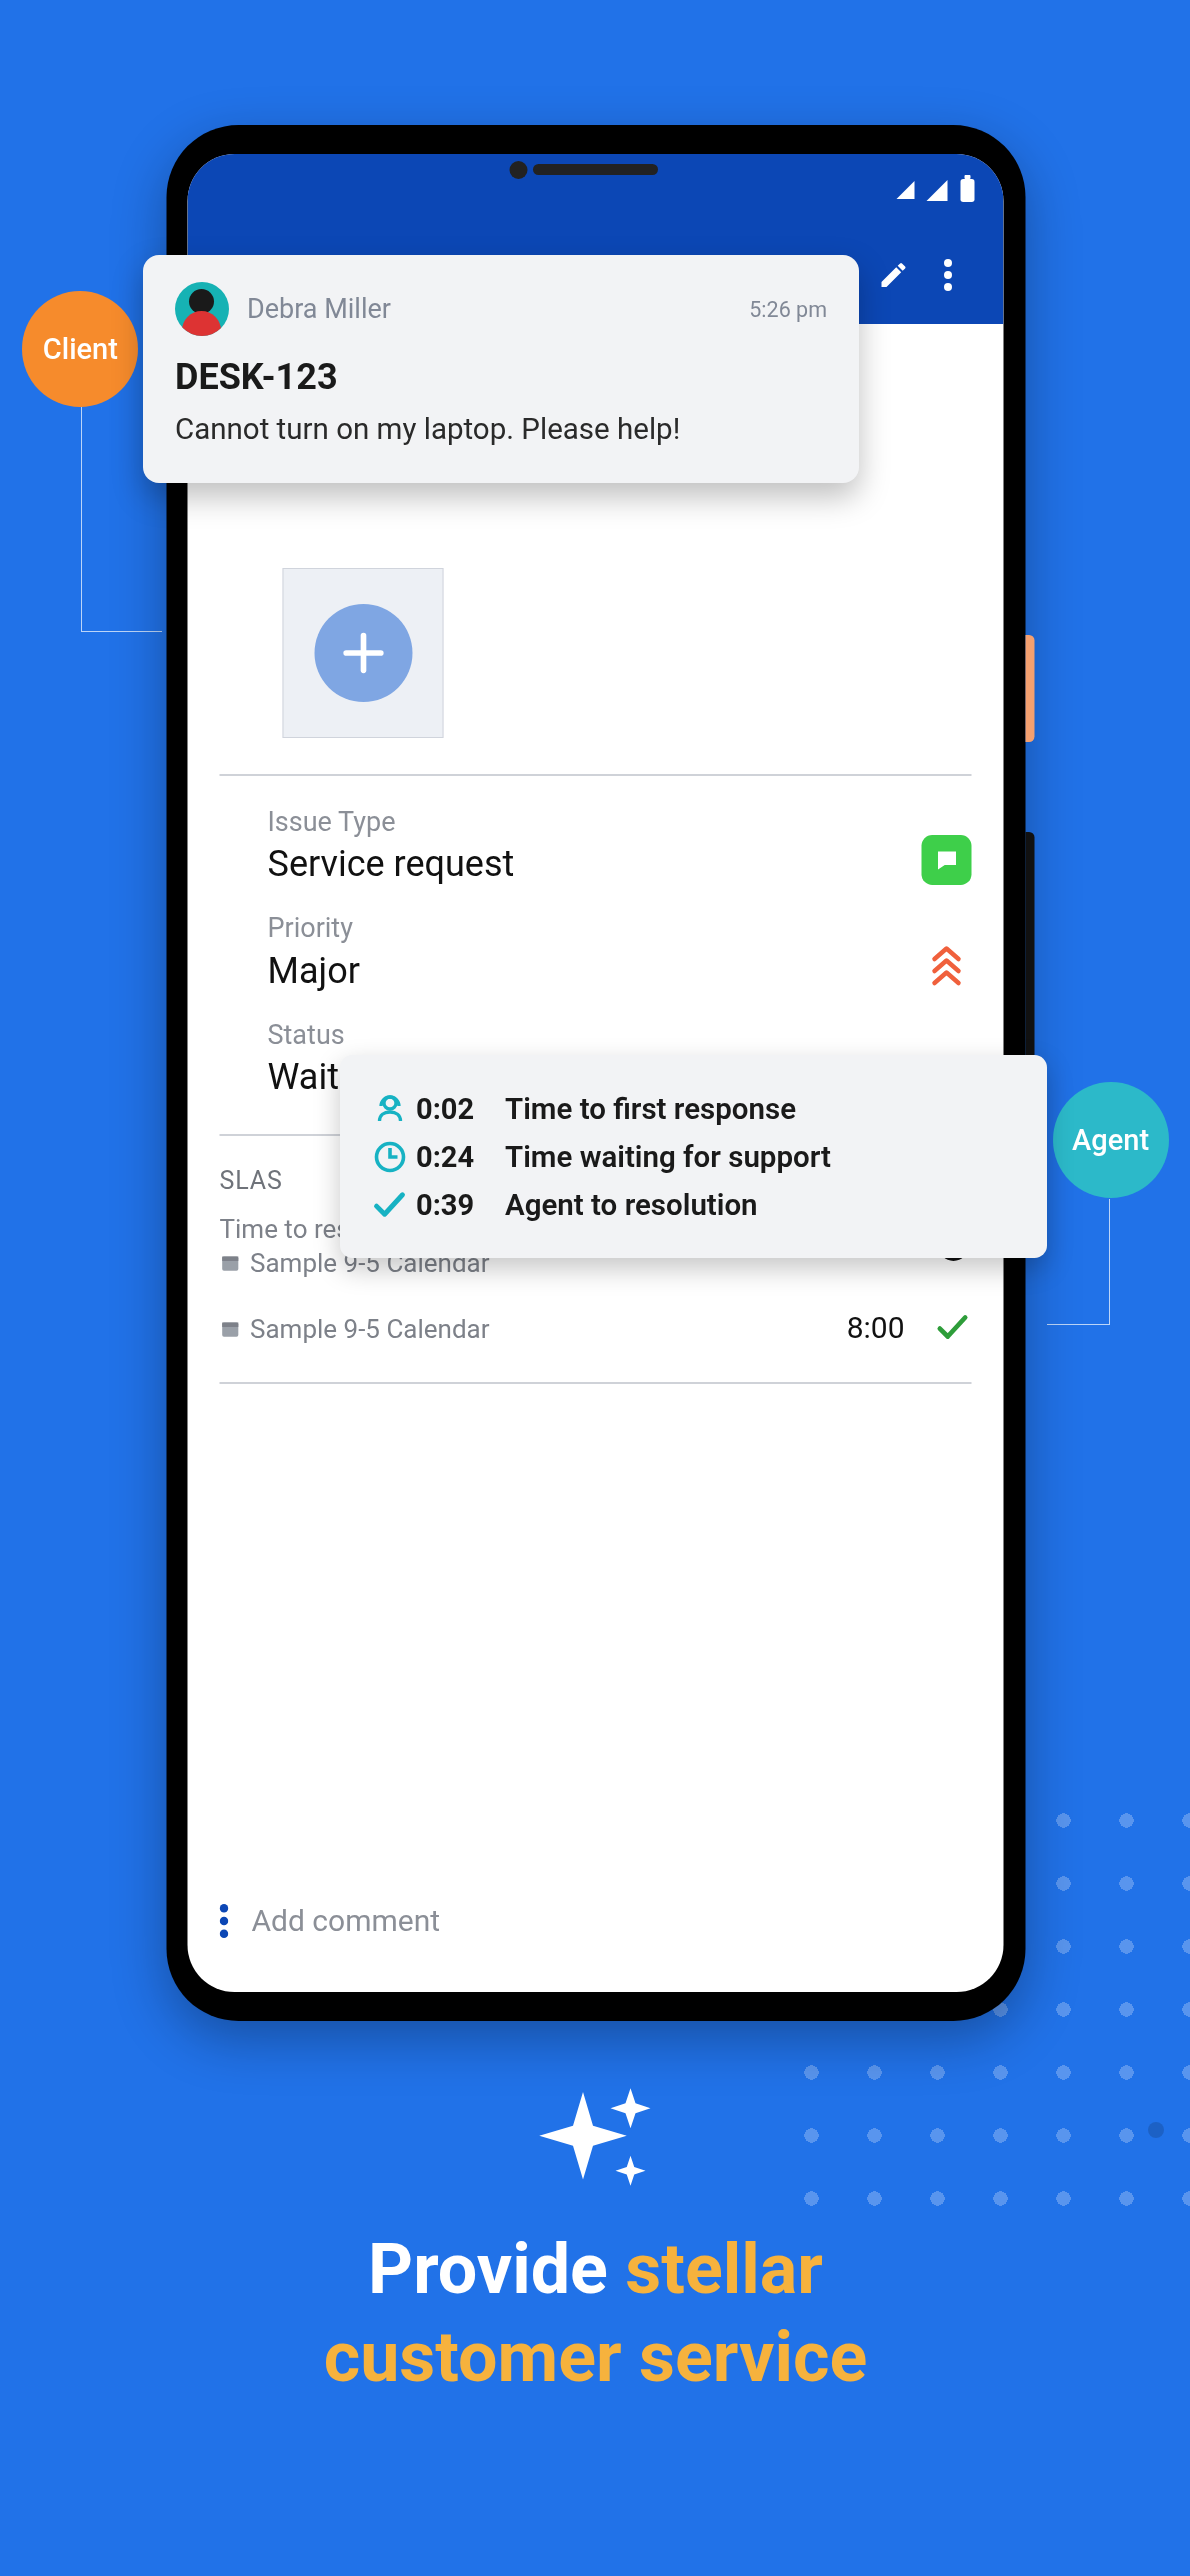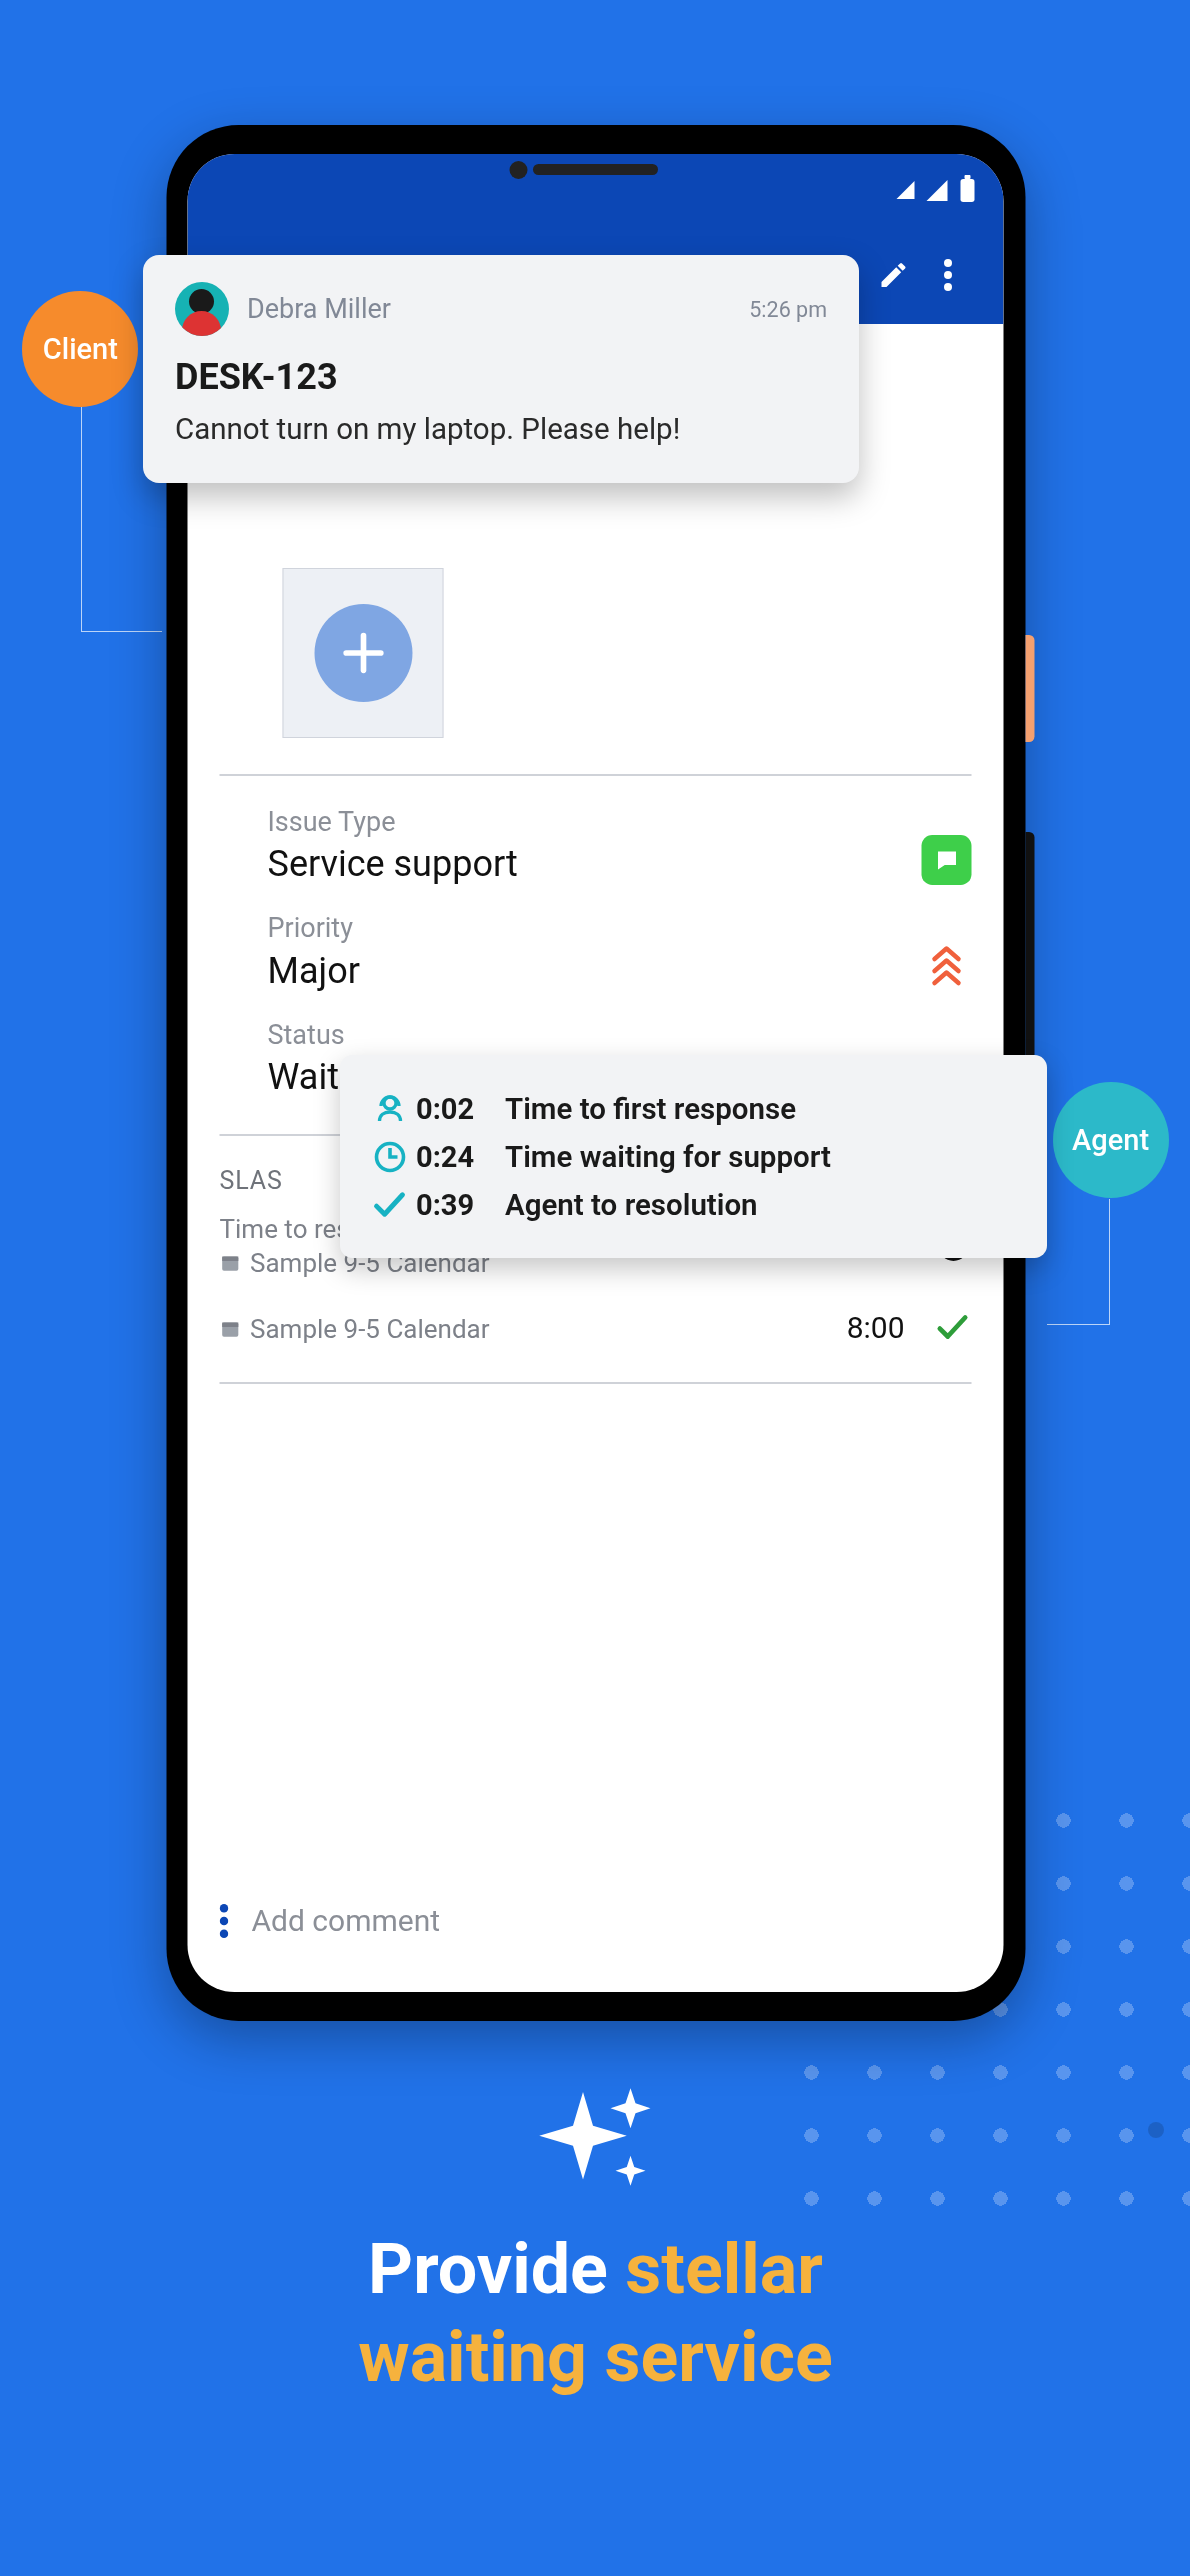--- a/index.html
+++ b/index.html
@@ -275,21 +275,21 @@
               <line x1="4" y1="12" x2="20" y2="12"></line>
             </svg>
         </div>
       </div>
 
       <div class="divider"></div>
 
       <div class="field">
         <div class="field-col">
           <div class="field-label">Issue Type</div>
-          <div class="field-value">Service support</div>
+          <div class="field-value">Service request</div>
         </div>
         <div class="field-icon">
           <div class="sq-green">
             <svg width="27" height="27" viewBox="0 0 24 24" fill="#fff">
                 <path d="M4 4h16v12H10l-6 4V4z"></path>
               </svg>
           </div>
         </div>
       </div>
 
@@ -414,16 +414,16 @@
   <span class="sparkle">
     <svg width="125" height="116" viewBox="0 0 100 90" fill="#fff">
       <path d="M40 5 L48 32 L75 40 L48 48 L40 75 L32 48 L5 40 L32 32 Z"></path>
       <path d="M78 2 L82 14 L94 18 L82 22 L78 34 L74 22 L62 18 L74 14 Z"></path>
       <path d="M78 56 L81 65 L90 68 L81 71 L78 80 L75 71 L66 68 L75 65 Z"></path>
     </svg>
   </span>
   <div class="tagline">
     <span class="w">Provide</span>
     <span class="y">stellar</span><br>
-    <span class="y">waiting service</span>
+    <span class="y">customer service</span>
   </div>
 </div>
 
 
 </body></html>

